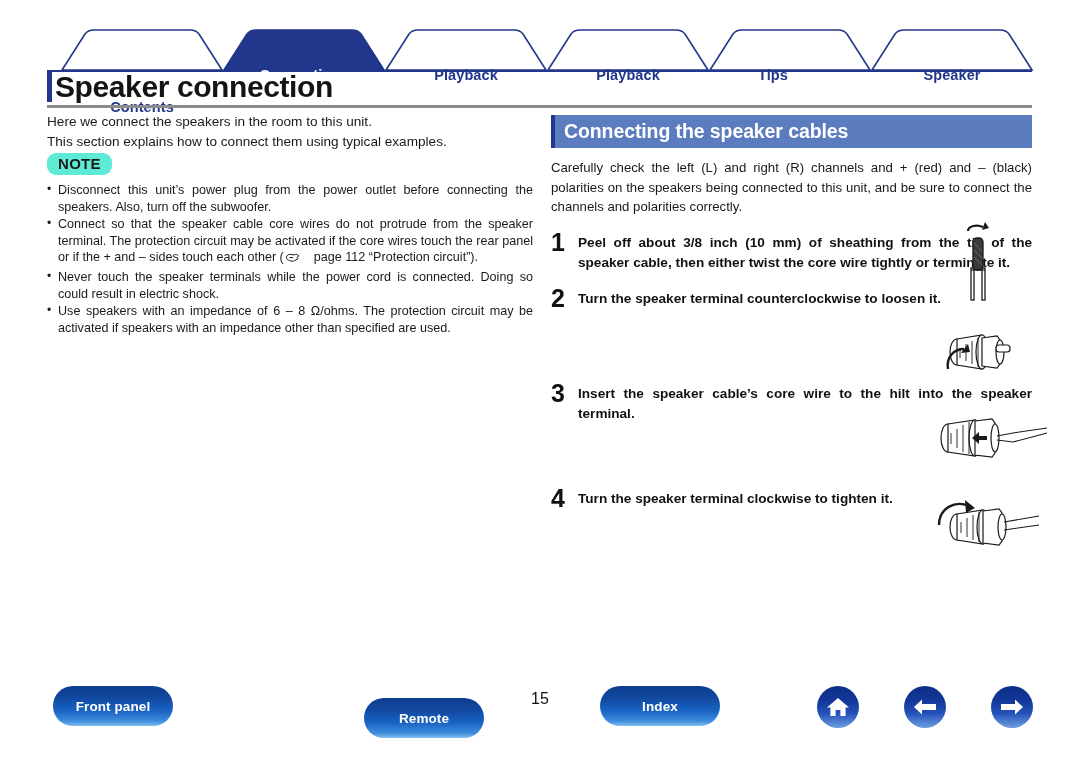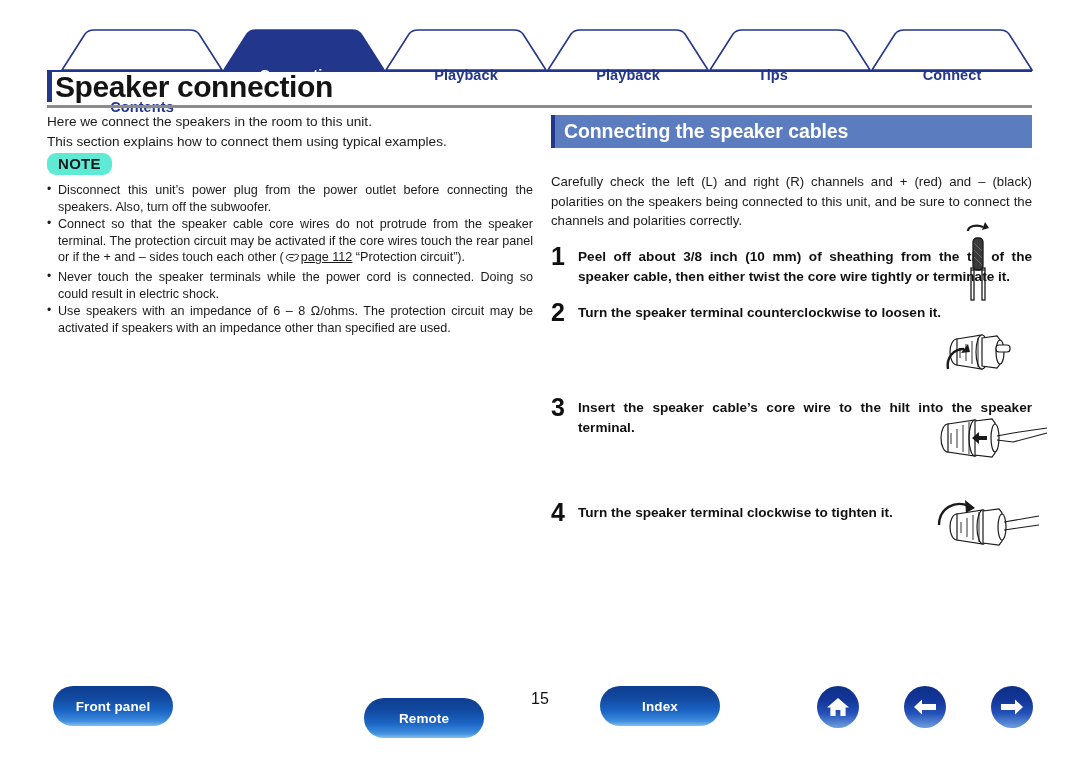--- a/index.html
+++ b/index.html
@@ -112,42 +112,42 @@
     left: 0;
     top: -1px;
     font-size: 12px;
   }
   .hand-icon {
     display: inline-block;
     vertical-align: -2px;
     margin: 0 1px;
   }
   .pglink {
-    text-decoration: underline;
+    margin-left: 13px;
   }
 
   
   #right-col {
     position: absolute;
     left: 551px;
     top: 115px;
     width: 481px;
   }
   #sec-heading {
     background: #5c7cc0;
     border-left: 4px solid #22368c;
     color: #ffffff;
     font-size: 19.5px;
     font-weight: bold;
     padding: 4px 0 5px 9px;
     letter-spacing: -.1px;
     line-height: 24px;
   }
   #sec-intro {
-    margin-top: 24px;
+    margin-top: 10px;
     font-size: 13.2px;
     line-height: 19.6px;
     text-align: justify;
     color: #1a1a1a;
   }
 
   .step {
     position: relative;
     display: flex;
     align-items: flex-start;
@@ -232,21 +232,21 @@
 
     <path d="M224,44 L247,8 Q250,4 256,4 L352,4 Q358,4 361,8 L384,44 Z" fill="#22368c" stroke="#22368c" stroke-width="1.6"></path>
 
     <rect x="47" y="44" width="985" height="2.5" fill="#22368c"></rect>
   </svg>
   <div class="tab-label" style="left:62px;  width:160px;margin-top:32px;">Contents</div>
   <div class="tab-label active" style="left:224px; width:160px;">Connections</div>
   <div class="tab-label" style="left:386px; width:160px;">Playback</div>
   <div class="tab-label" style="left:548px; width:160px;">Playback</div>
   <div class="tab-label" style="left:693px; width:160px;">Tips</div>
-  <div class="tab-label" style="left:872px; width:160px;">Connect</div>
+  <div class="tab-label" style="left:872px; width:160px;">Speaker</div>
 </div>
 
 <div id="title-wrap">
   <div id="title-accent"></div>
   <div id="page-title">Speaker connection</div>
   <div id="title-rule"></div>
 </div>
 
 <div id="left-col">
   <div class="intro-line">Here we connect the speakers in the room to this unit.</div>

